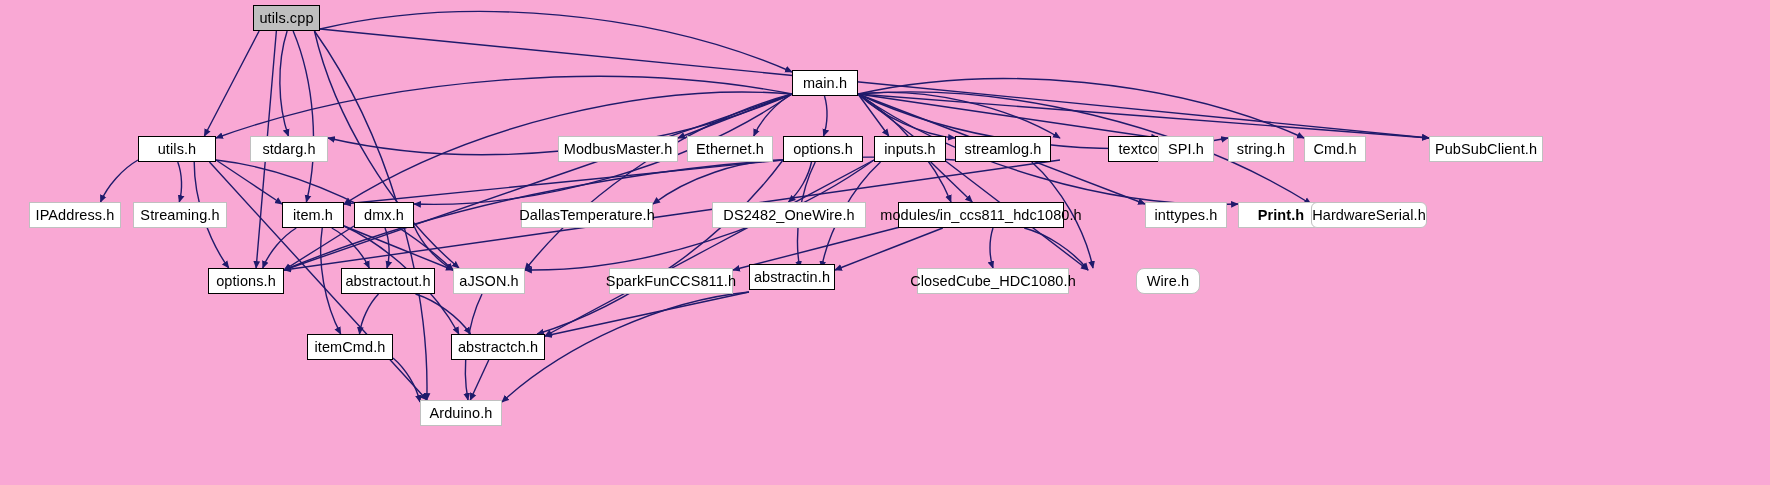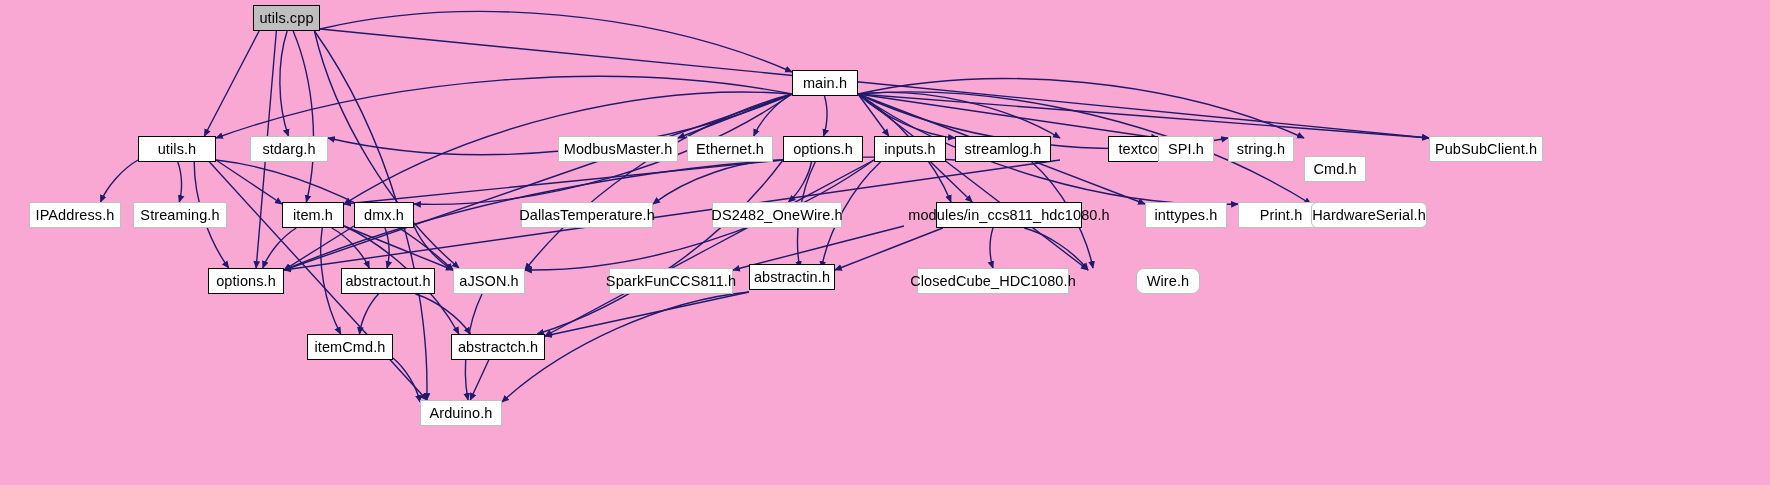--- a/index.html
+++ b/index.html
@@ -159,51 +159,51 @@
       </div>
       <div class="node bold" style="left: 1060px; top: 136px; width: 92px; margin-left: 48px;">
         <span class="node-label">textconst.h</span>
       </div>
       <div class="node" style="left: 1158px; top: 136px; width: 56px;">
         <span class="node-label">SPI.h</span>
       </div>
       <div class="node" style="left: 1228px; top: 136px; width: 66px;">
         <span class="node-label">string.h</span>
       </div>
-      <div class="node" style="left: 1304px; top: 136px; width: 62px; margin-top: 20px;">
+      <div class="node" style="left: 1304px; top: 136px; width: 62px;">
         <span class="node-label">Cmd.h</span>
       </div>
       <div class="node" style="left: 1429px; top: 136px; width: 114px;">
         <span class="node-label">PubSubClient.h</span>
       </div>
       <div class="node" style="left: 29px; top: 202px; width: 92px;">
         <span class="node-label">IPAddress.h</span>
       </div>
       <div class="node" style="left: 133px; top: 202px; width: 94px;">
         <span class="node-label">Streaming.h</span>
       </div>
       <div class="node bold" style="left: 282px; top: 202px; width: 62px;">
         <span class="node-label">item.h</span>
       </div>
       <div class="node bold" style="left: 354px; top: 202px; width: 60px;">
         <span class="node-label">dmx.h</span>
       </div>
       <div class="node" style="left: 521px; top: 202px; width: 132px;">
         <span class="node-label">DallasTemperature.h</span>
       </div>
-      <div class="node" style="left: 712px; top: 202px; width: 130px;">
+      <div class="node" style="left: 712px; top: 202px; width: 154px;">
         <span class="node-label">DS2482_OneWire.h</span>
       </div>
-      <div class="node bold" style="left: 936px; top: 202px; width: 146px;">
+      <div class="node bold" style="left: 898px; top: 202px; width: 166px;">
         <span class="node-label">modules/in_ccs811_hdc1080.h</span>
       </div>
       <div class="node" style="left: 1145px; top: 202px; width: 82px;">
         <span class="node-label">inttypes.h</span>
       </div>
-      <div class="node" style="left: 1238px; top: 202px; width: 86px;">
+      <div class="node" style="left: 1238px; top: 202px; width: 86px; font-weight: bold;">
         <span class="node-label">Print.h</span>
       </div>
       <div class="node" style="left: 1311px; top: 202px; width: 116px; border-radius: 6px;">
         <span class="node-label">HardwareSerial.h</span>
       </div>
       <div class="node bold" style="left: 208px; top: 268px; width: 76px;">
         <span class="node-label">options.h</span>
       </div>
       <div class="node bold" style="left: 341px; top: 268px; width: 94px;">
         <span class="node-label">abstractout.h</span>

